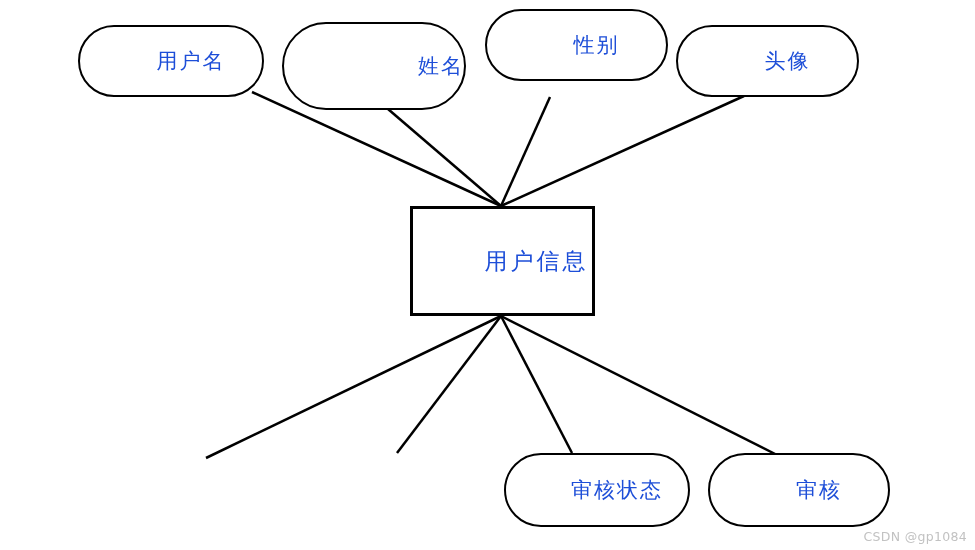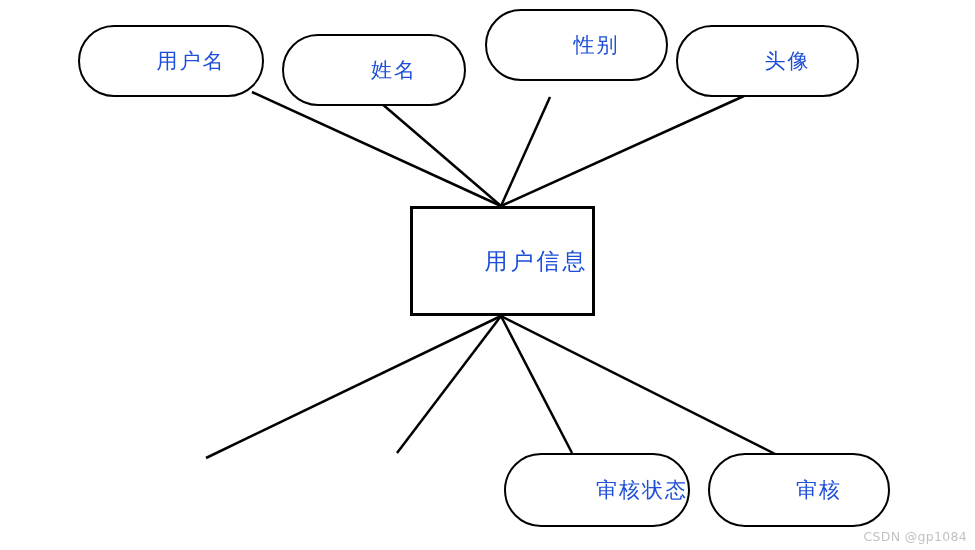--- a/index.html
+++ b/index.html
@@ -84,35 +84,35 @@
         <line x1="501" y1="316" x2="206" y2="458" stroke="#000000" stroke-width="2.5" stroke-linecap="butt"></line>
         <line x1="501" y1="316" x2="397" y2="453" stroke="#000000" stroke-width="2.5" stroke-linecap="butt"></line>
         <line x1="501" y1="316" x2="572" y2="453" stroke="#000000" stroke-width="2.5" stroke-linecap="butt"></line>
         <line x1="501" y1="316" x2="783" y2="458" stroke="#000000" stroke-width="2.5" stroke-linecap="butt"></line>
       </g>
   </svg>
 
   <div class="node attribute" style="left: 78px; top: 25px; width: 186px; height: 72px;">
     <span class="node-label">用户名</span>
   </div>
-  <div class="node attribute" style="left: 282px; top: 34px; width: 184px; height: 72px;">
+  <div class="node attribute" style="left: 282px; top: 22px; width: 184px; height: 88px; justify-content: flex-end;">
     <span class="node-label">姓名</span>
   </div>
   <div class="node attribute" style="left: 485px; top: 9px; width: 183px; height: 72px;">
     <span class="node-label">性别</span>
   </div>
   <div class="node attribute" style="left: 676px; top: 25px; width: 183px; height: 72px;">
     <span class="node-label">头像</span>
   </div>
 
   <div class="node entity" style="left: 410px; top: 206px; width: 185px; height: 110px;">
     <span class="node-label">用户信息</span>
   </div>
 
-  <div class="node attribute" style="left: 504px; top: 453px; width: 186px; height: 74px; justify-content: flex-end;">
+  <div class="node attribute" style="left: 504px; top: 453px; width: 186px; height: 74px;">
     <span class="node-label">审核状态</span>
   </div>
   <div class="node attribute" style="left: 708px; top: 453px; width: 182px; height: 74px;">
     <span class="node-label">审核</span>
   </div>
 
   <div id="watermark" style="color: rgb(194, 194, 194);">CSDN @gp1084</div>
 </div>
 
 </body></html>

